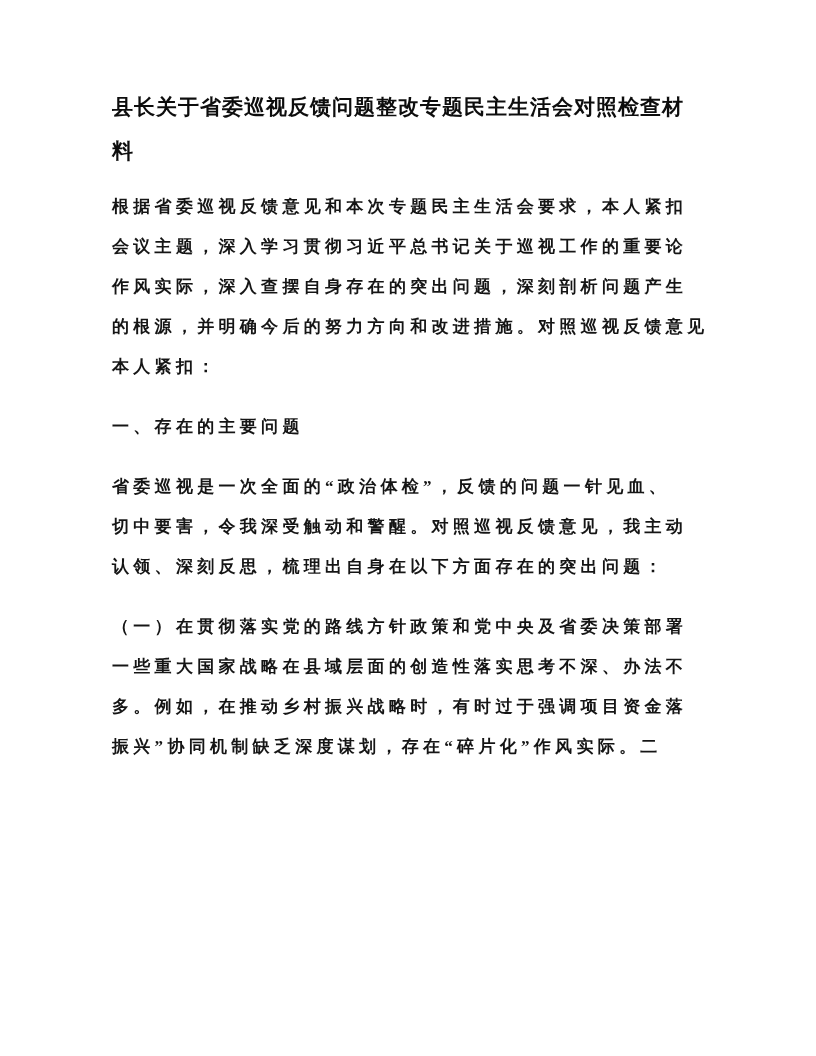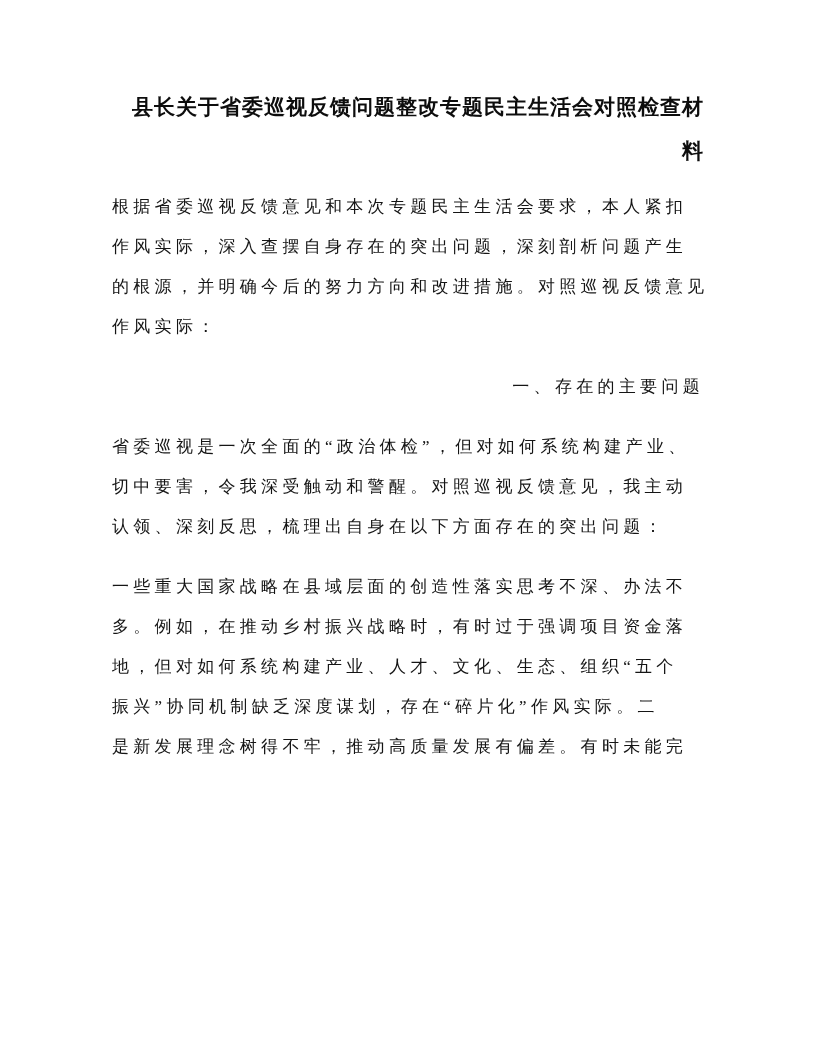--- a/index.html
+++ b/index.html
@@ -16,70 +16,69 @@
     color: #111111;
     box-sizing: border-box;
     padding: 85px 112px 0 112px;
     font-family: "Liberation Serif", "DejaVu Serif", serif;
     overflow: hidden;
   }
   .doc-title {
     font-size: 21px;
     font-weight: 700;
     line-height: 44px;
-    text-align: right;
+    text-align: left;
     letter-spacing: 1px;
     margin-bottom: 14px;
     color: #0d0d0d;
   }
   .title-line {
     white-space: nowrap;
   }
   .para {
     margin: 0 0 20px 0;
   }
   .line {
     font-size: 17px;
-    font-weight: 400;
+    font-weight: 700;
     line-height: 40px;
     letter-spacing: 4.3px;
     white-space: nowrap;
     color: #151515;
   }
   .heading .line {
     
     letter-spacing: 4.3px;
-    text-align: right;
   }
 </style>
 </head>
 <body>
 
 <div class="page">
   <div class="doc-title">
     <div class="title-line">县长关于省委巡视反馈问题整改专题民主生活会对照检查材</div>
     <div class="title-line">料</div>
   </div>
 
   <div>
       <div class="para">
         <div class="line">根据省委巡视反馈意见和本次专题民主生活会要求，本人紧扣</div>
+        <div class="line">会议主题，深入学习贯彻习近平总书记关于巡视工作的重要论</div>
         <div class="line">作风实际，深入查摆自身存在的突出问题，深刻剖析问题产生</div>
         <div class="line">的根源，并明确今后的努力方向和改进措施。对照巡视反馈意见</div>
-        <div class="line">作风实际：</div>
+        <div class="line">本人紧扣：</div>
       </div>
       <div class="para heading">
         <div class="line">一、存在的主要问题</div>
       </div>
       <div class="para">
-        <div class="line">省委巡视是一次全面的“政治体检”，但对如何系统构建产业、</div>
+        <div class="line">省委巡视是一次全面的“政治体检”，反馈的问题一针见血、</div>
         <div class="line">切中要害，令我深受触动和警醒。对照巡视反馈意见，我主动</div>
         <div class="line">认领、深刻反思，梳理出自身在以下方面存在的突出问题：</div>
       </div>
       <div class="para">
+        <div class="line">（一）在贯彻落实党的路线方针政策和党中央及省委决策部署</div>
         <div class="line">一些重大国家战略在县域层面的创造性落实思考不深、办法不</div>
         <div class="line">多。例如，在推动乡村振兴战略时，有时过于强调项目资金落</div>
-        <div class="line">地，但对如何系统构建产业、人才、文化、生态、组织“五个</div>
         <div class="line">振兴”协同机制缺乏深度谋划，存在“碎片化”作风实际。二</div>
-        <div class="line">是新发展理念树得不牢，推动高质量发展有偏差。有时未能完</div>
       </div>
     </div>
 </div>
 
 </body></html>

